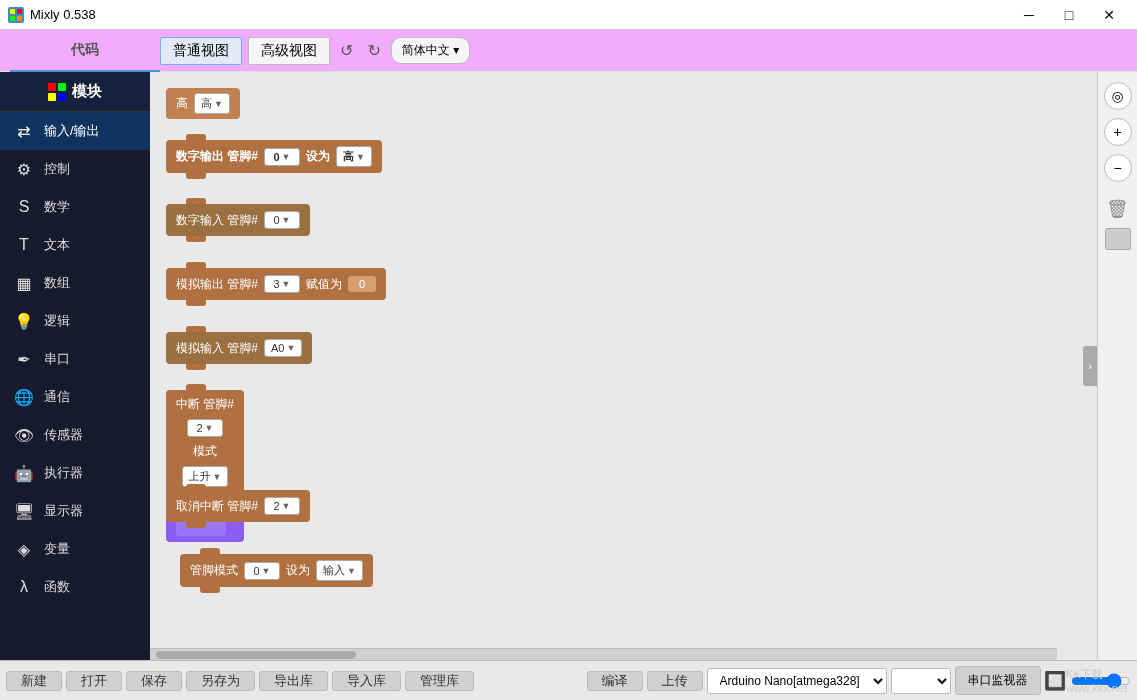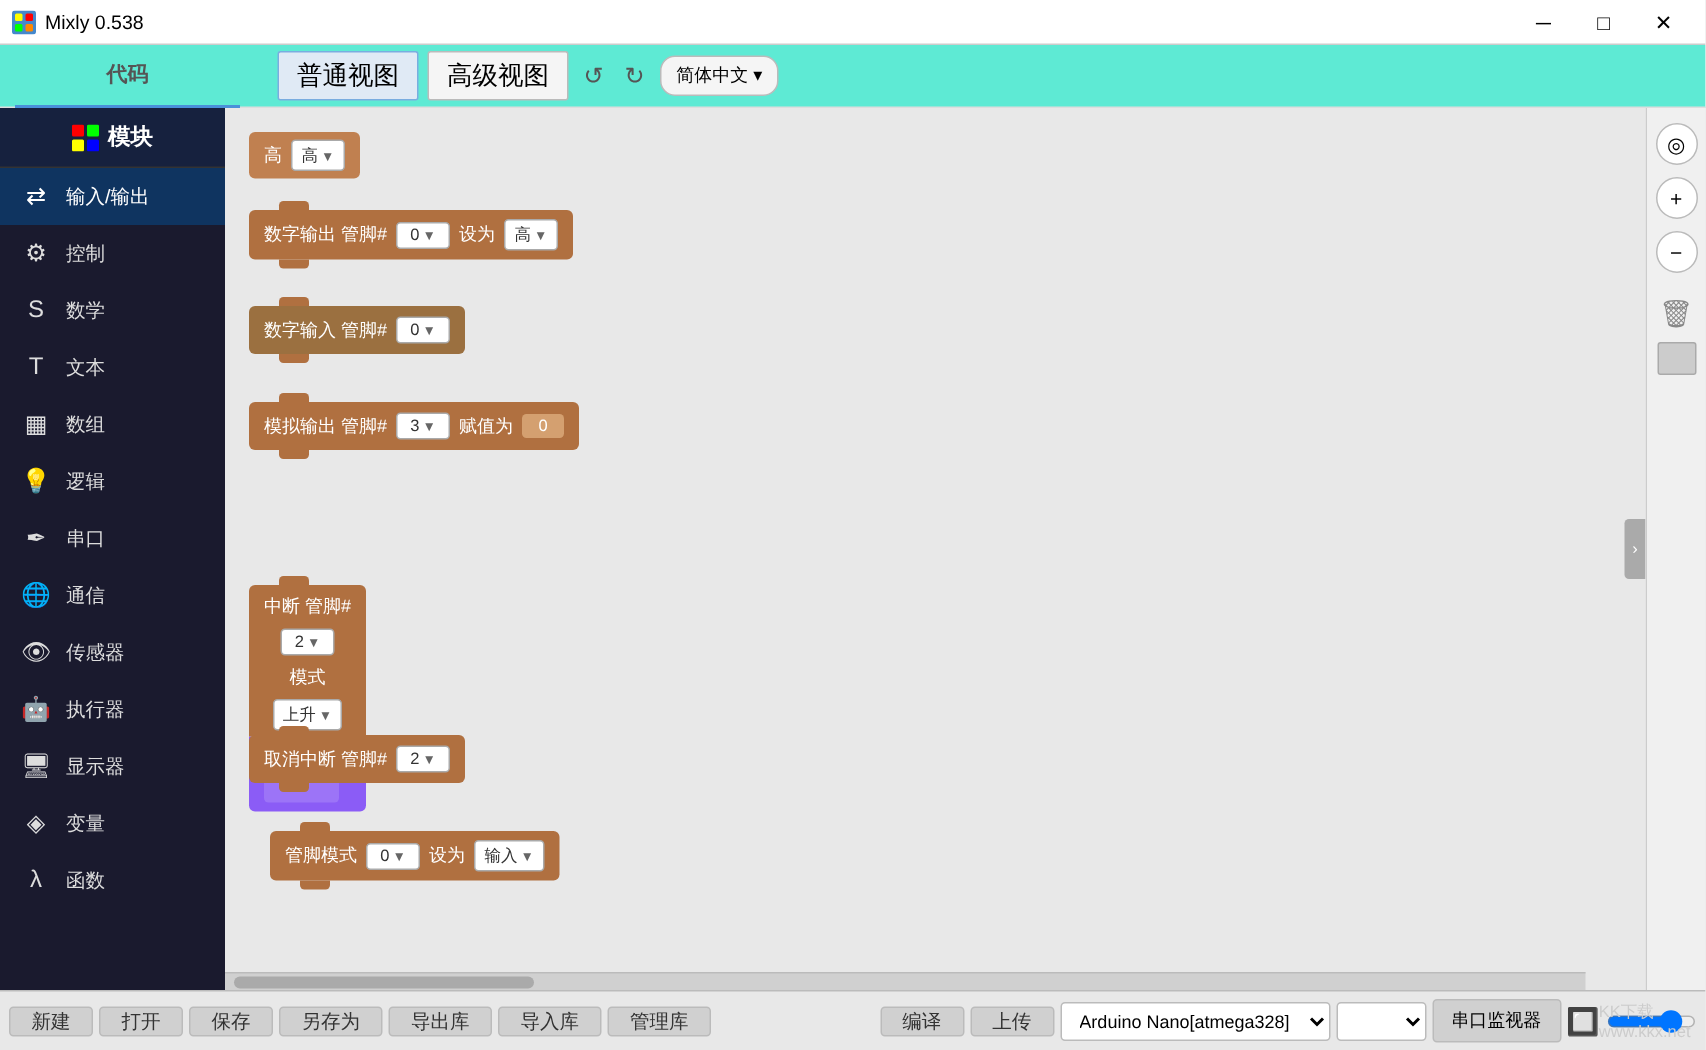--- a/index.html
+++ b/index.html
@@ -18,25 +18,24 @@
     #titlebar .title-left { display: flex; align-items: center; gap: 6px; font-size: 13px; }
     #titlebar .win-controls { display: flex; gap: 0; }
     #titlebar .win-btn {
       width: 40px; height: 30px; border: none; background: transparent;
       cursor: pointer; font-size: 14px; display: flex; align-items: center; justify-content: center;
     }
 
     
     #toolbar {
       height: 42px;
-      background: #5eead4;
+      background: #f0abfc;
       border-bottom: 1px solid #ddd;
       display: flex;
       padding: 0 10px;
-      gap: 25px;
     }
     #toolbar .tab-block {
       width: 150px;
       height: 42px;
       display: flex;
       align-items: center;
       justify-content: center;
       font-size: 14px;
       color: #555;
       border-bottom: 2px solid #4a90d9;
@@ -50,21 +49,21 @@
     }
     #toolbar .toolbar-right {
       display: flex;
       align-items: center;
       gap: 6px;
     }
     .view-btn {
       padding: 4px 12px;
       border: 1px solid #bbb;
       background: #f5f5f5;
-      font-size: 17px;
+      font-size: 14px;
       cursor: pointer;
       border-radius: 2px;
     }
     .view-btn.active { background: #e0eaf5; border-color: #7aade0; }
     .undo-redo-btn {
       background: none; border: none; font-size: 16px; cursor: pointer;
       color: #555; padding: 2px 4px;
     }
     .lang-btn {
       padding: 4px 10px;
@@ -423,21 +422,21 @@
   <div id="canvas-area">
     <div id="code-canvas">
 
       <div class="block" style="top:16px; left:16px;">
         <div class="block-header">
           <span>高</span>
           <span class="block-dropdown">高</span>
         </div>
       </div>
 
-      <div class="block" style="top:68px; left:16px;">
+      <div class="block" style="top:68px; left:16px;font-weight:bold;">
         <div class="block-body has-notch has-bottom">
           <span>数字输出 管脚#</span>
           <span class="block-dropdown">0</span>
           <span>设为</span>
           <span class="block-dropdown">高</span>
         </div>
       </div>
 
       <div class="block" style="top:132px; left:16px;">
         <div class="block-body has-notch has-bottom" style="background:#9b7040;">
@@ -448,20 +447,26 @@
 
       <div class="block" style="top:196px; left:16px;">
         <div class="block-body has-notch has-bottom">
           <span>模拟输出 管脚#</span>
           <span class="block-dropdown">3</span>
           <span>赋值为</span>
           <span class="block-value">0</span>
         </div>
       </div>
 
+      <div class="block" style="top:260px; left:16px;">
+        <div class="block-body has-notch has-bottom" style="background:#9b7040;">
+          <span>模拟输入 管脚#</span>
+          <span class="block-dropdown">A0</span>
+        </div>
+      </div>
 
       <div class="block" style="top:318px; left:16px;">
         <div style="display:flex; flex-direction:column;">
           <div class="block-body has-notch" style="border-radius:4px 4px 0 0; padding-bottom:4px;flex-direction:column;">
             <span>中断 管脚#</span>
             <span class="block-dropdown">2</span>
             <span>模式</span>
             <span class="block-dropdown">上升</span>
           </div>
           <div style="background:#8b5cf6; padding:4px 10px 6px 10px; border-radius:0 0 4px 4px;">

